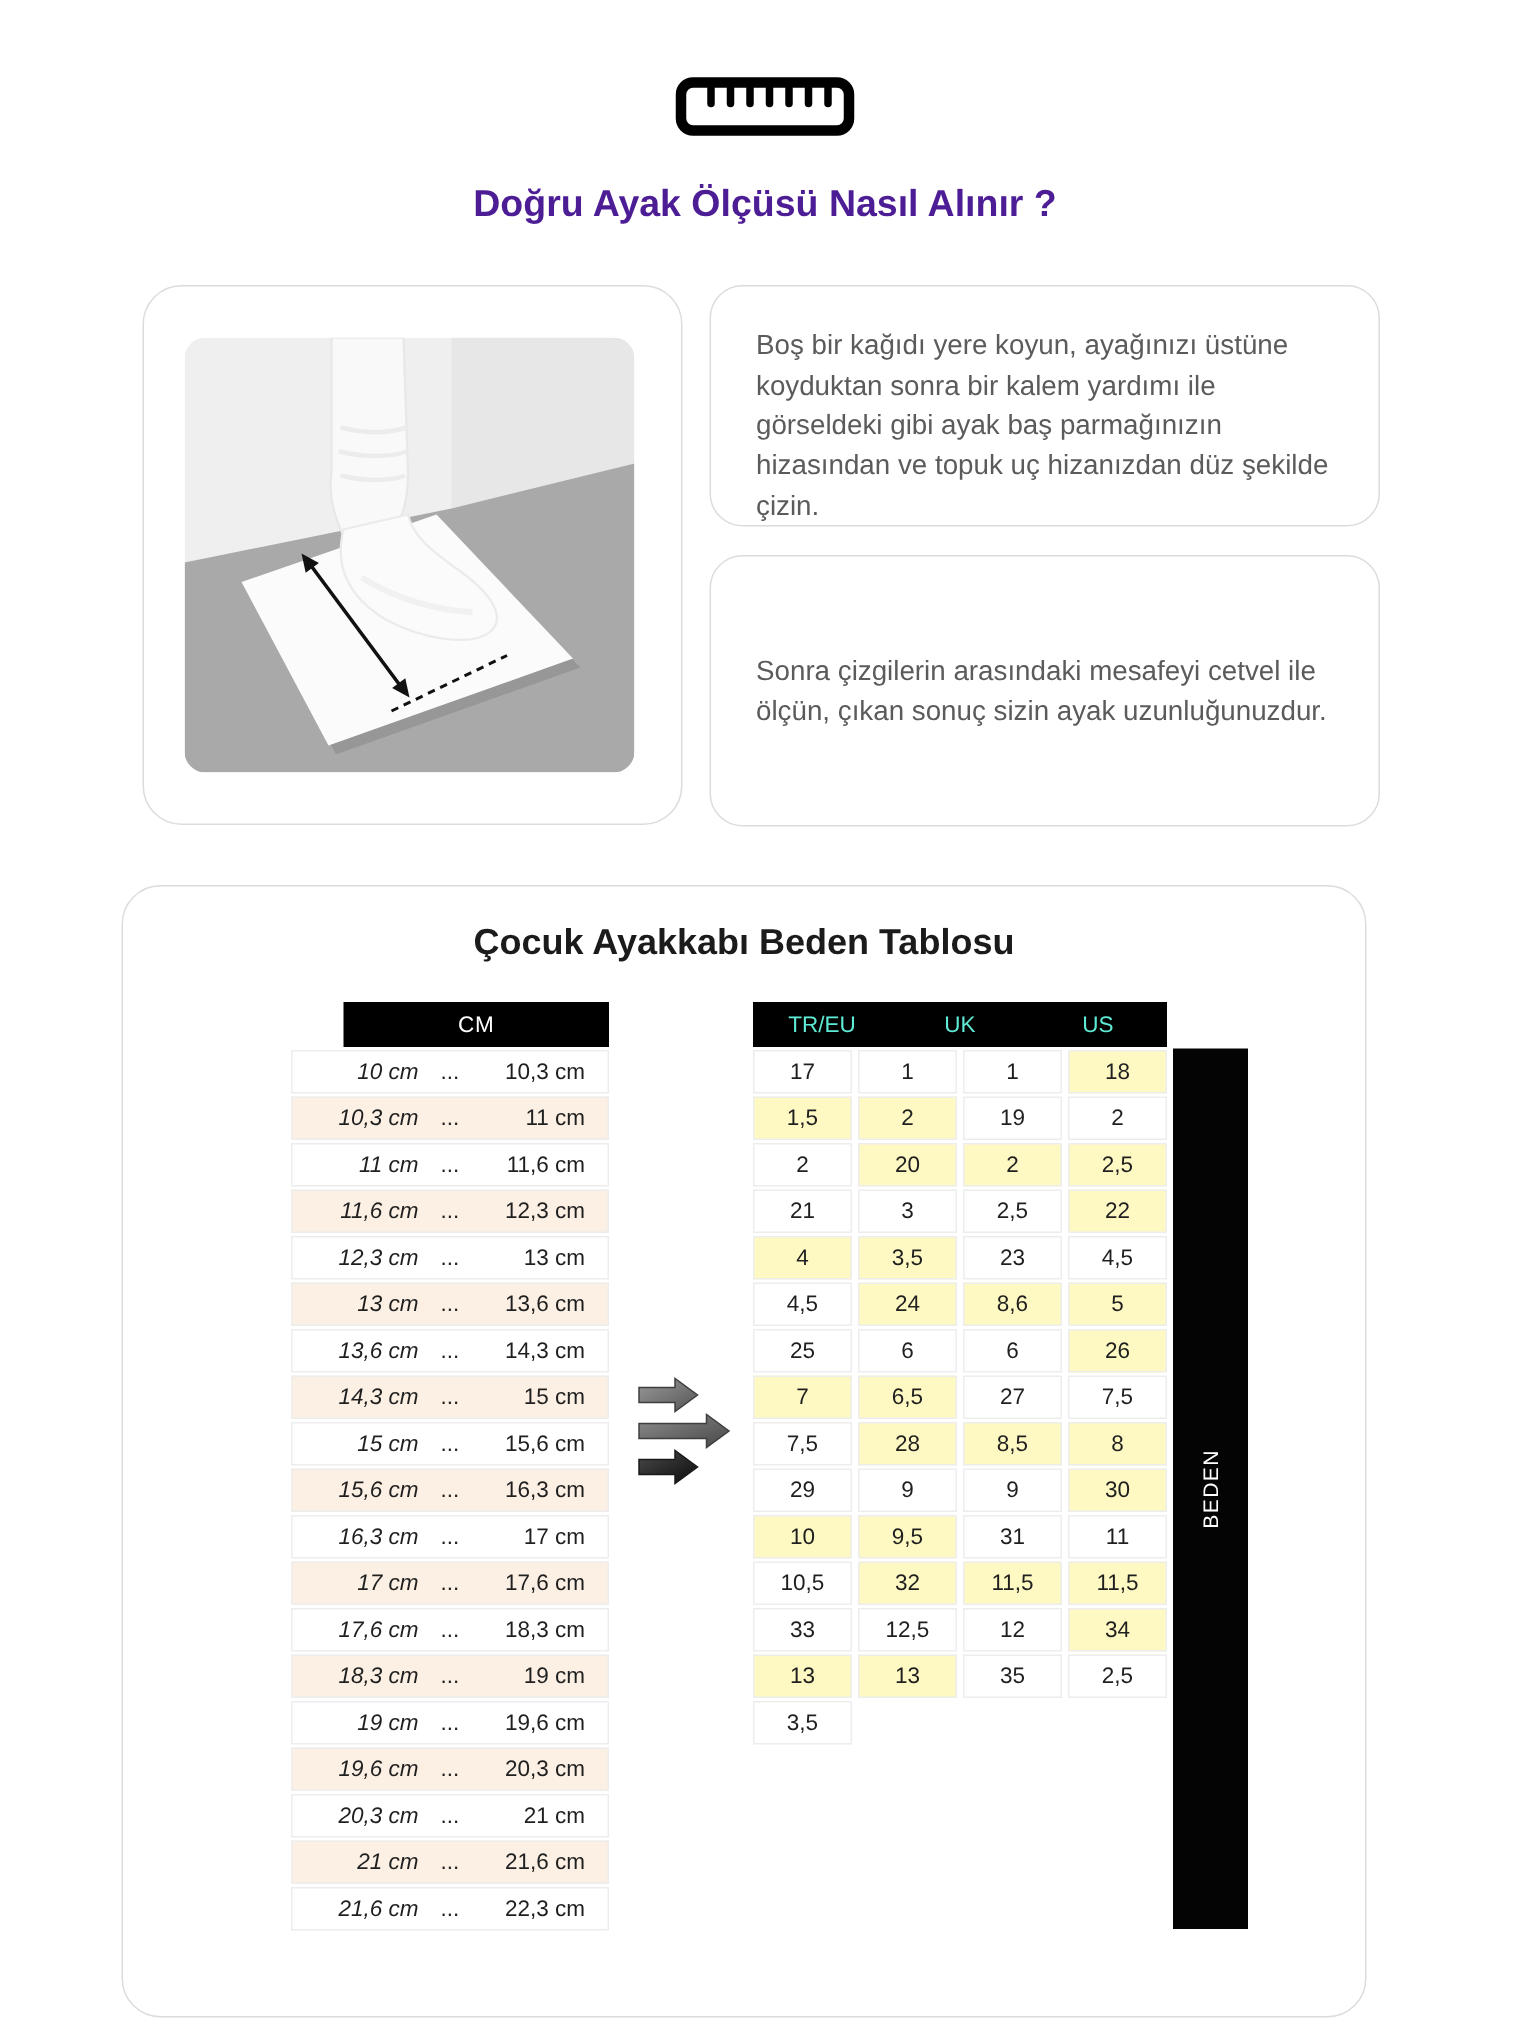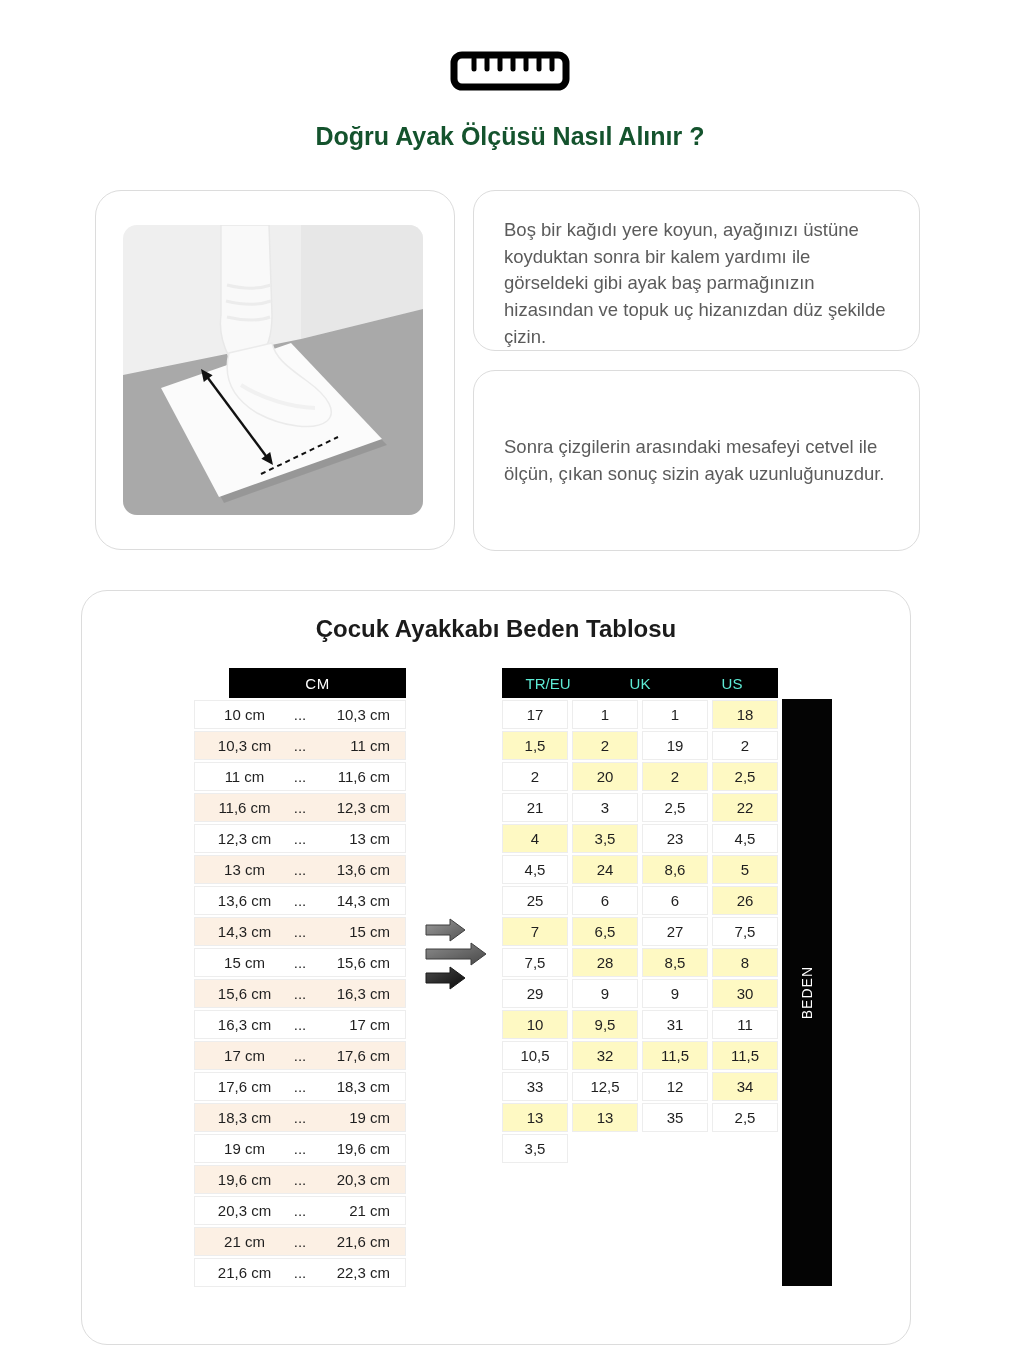--- a/index.html
+++ b/index.html
@@ -1,21 +1,21 @@
 <!DOCTYPE html>
 <html><head>
 <meta charset="utf-8">
 <style>
   * { box-sizing: border-box; margin: 0; padding: 0; }
   body { background:#fff; font-family:"Liberation Sans","DejaVu Sans",sans-serif; }
   .page { position:relative; width:1020px; height:1360px; background:#fff; overflow:hidden; }
 
   .ruler-wrap { position:absolute; top:50px; left:0; width:100%; text-align:center; }
   .main-title { position:absolute; top:122px; left:0; width:100%; text-align:center;
-                font-size:25px; font-weight:700; color:#14532d; }
+                font-size:25px; font-weight:700; color:#4c1d95; }
 
   .card { position:absolute; background:#fff; border:1.5px solid #dcdcdc; border-radius:26px; }
 
   .photo-card { left:95px; top:190px; width:360px; height:360px; }
   .photo { position:absolute; left:27px; top:34px; width:300px; height:290px;
            border-radius:14px; overflow:hidden; }
 
   .info-box-1 { left:473px; top:190px; width:447px; height:161px; border-radius:22px;
                 padding:26px 30px; }
   .info-box-2 { left:473px; top:370px; width:447px; height:181px; border-radius:22px;
@@ -26,21 +26,21 @@
   .table-title { position:absolute; top:24px; left:0; width:100%; text-align:center;
                  font-size:24px; font-weight:700; color:#1b1b1b; }
 
   .cm-table { position:absolute; left:112px; top:77px; width:212px; }
   .cm-header { height:30px; background:#000; color:#fff; font-size:15px;
                display:flex; align-items:center; justify-content:center; letter-spacing:.5px;margin-left:35px; }
   .cm-body { margin-top:2px; }
   .cm-row { display:flex; align-items:center; height:29px; margin-bottom:2px;
             border:1px solid #ededed; background:#fff; font-size:15px; color:#1f1f1f; }
   .cm-row.alt { background:#fcf0e4; }
-  .cm-from { width:40%; text-align:center; padding-left:15px; }
+  .cm-from { width:40%; text-align:right; padding-left:15px;font-style:italic; }
   .cm-dots { flex:1; text-align:center; }
   .cm-to { width:40%; text-align:right; padding-right:15px; }
 
   .transfer-arrows { position:absolute; left:338px; top:323px; }
 
   .size-table { position:absolute; left:420px; top:77px; width:276px; }
   .size-header { height:30px; background:#000; color:#5eead4; font-size:15px;
                  display:grid; grid-template-columns:1fr 1fr 1fr; }
   .size-header > div { display:flex; align-items:center; justify-content:center; }
   .size-body { margin-top:2px; display:grid; grid-template-columns:1fr 1fr 1fr 1fr;

